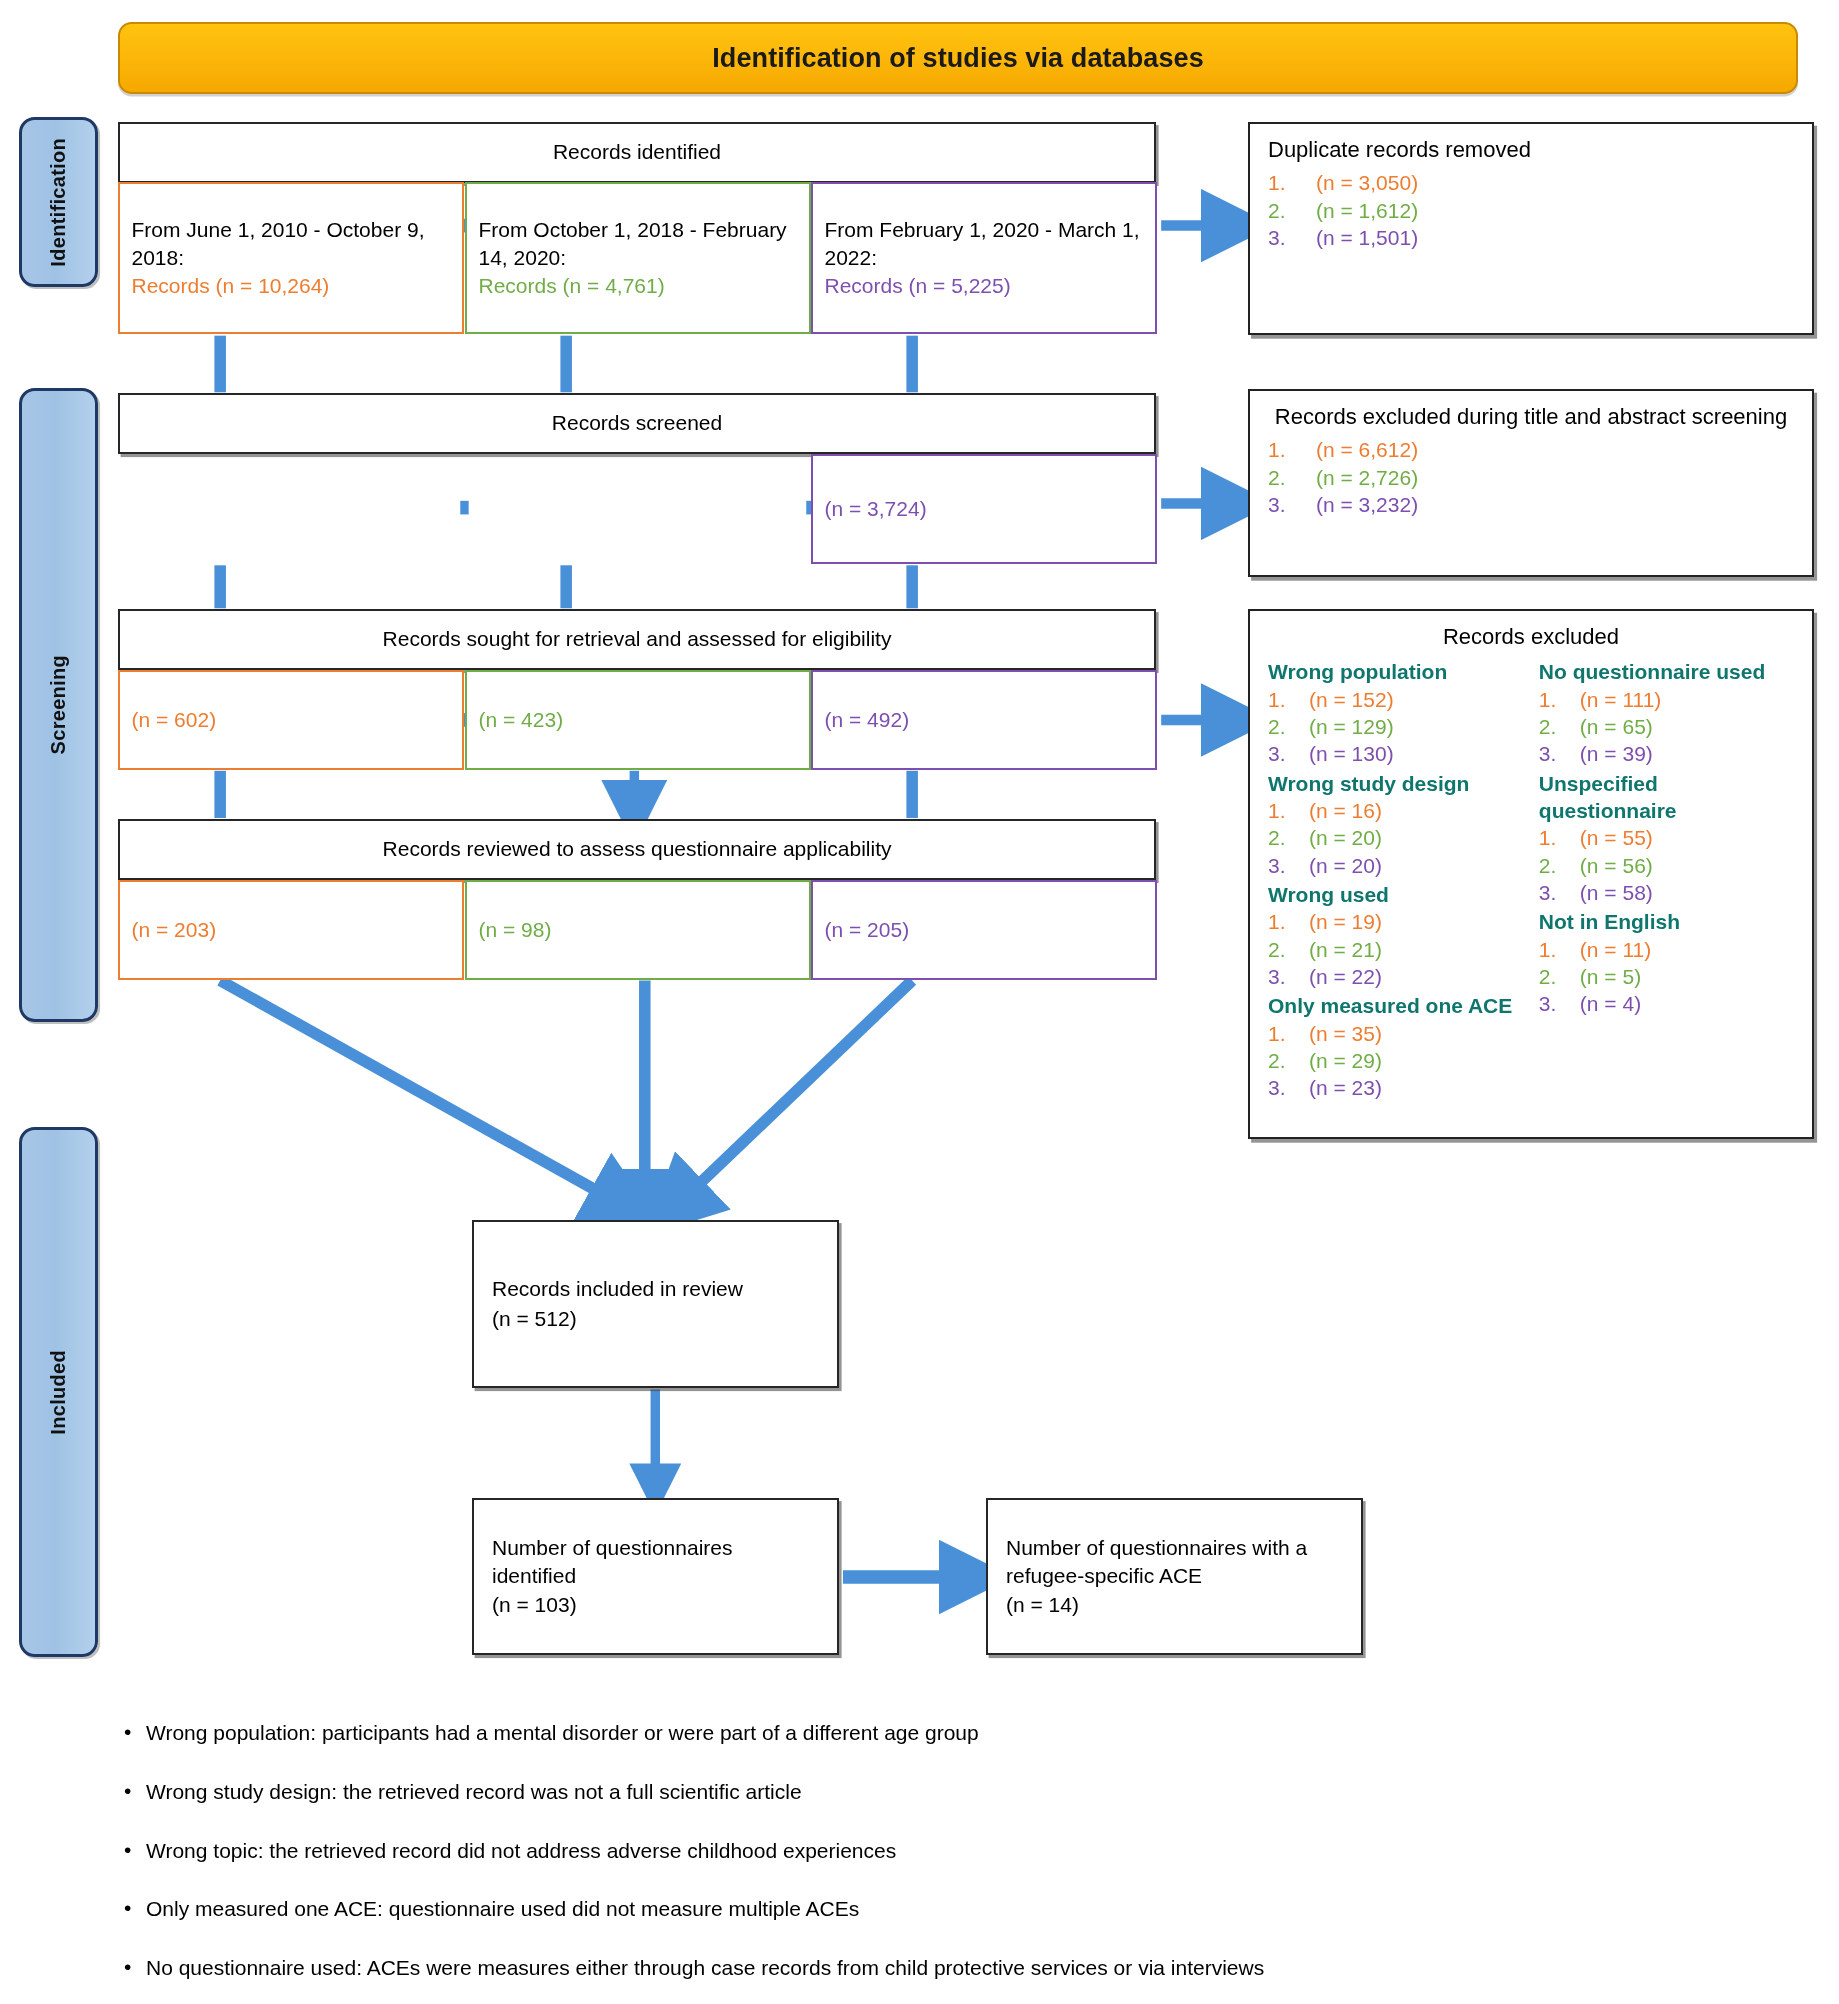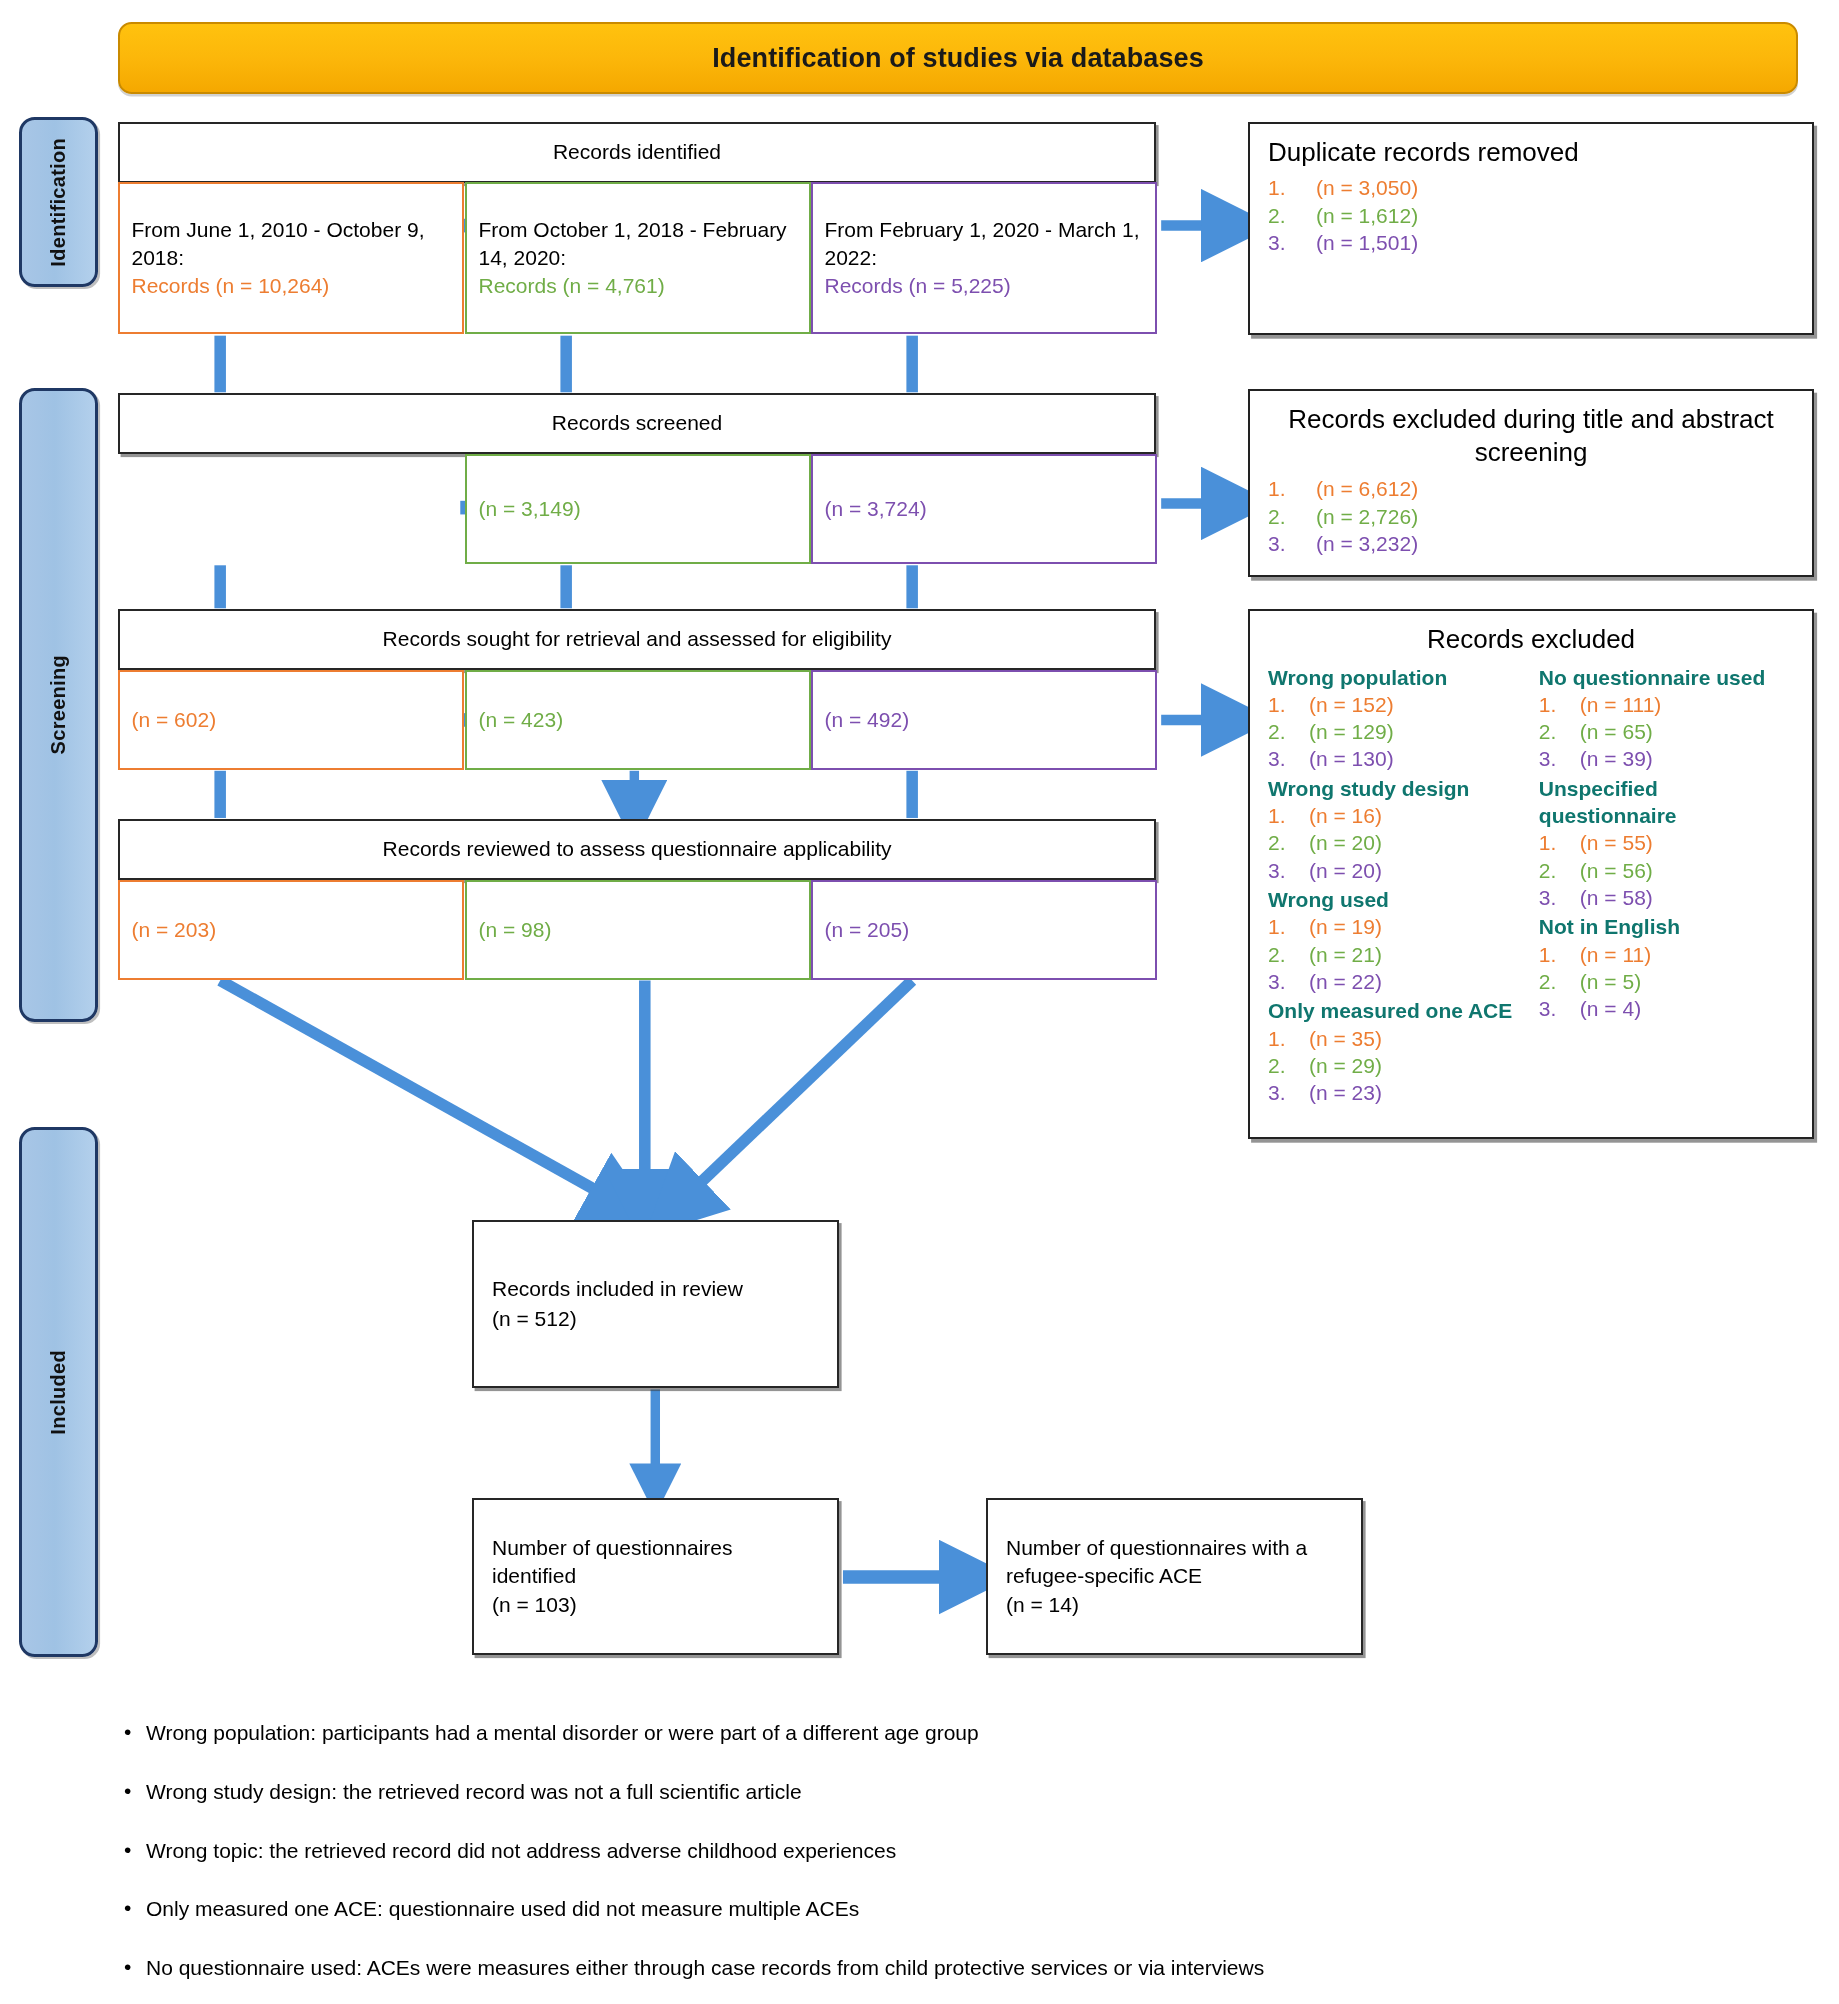--- a/index.html
+++ b/index.html
@@ -99,21 +99,21 @@
   .rightbox {
     background:#ffffff; border:2.6px solid #222;
     box-shadow:3.1px 3.7px 0 rgba(60,60,60,0.55);
     padding:11.5px 18px;
     font-size:21px; line-height:1.30;
   }
   #ex-dup  { left:1248px; top:122px;  width:566px; height:213px; }
   #ex-scr  { left:1248px; top:389px;  width:566px; height:188px; }
   #ex-full { left:1248px; top:609px; width:566px; height:530px; }
 
-  .rb-title { text-align:center; font-size:26px; margin-bottom:5.2px; }
+  .rb-title { text-align:center; font-size:22px; margin-bottom:5.2px; }
   .numline { display:flex; }
   .numline .no { width:48px; }
 
   
   .twocol { display:flex; gap:15.7px; }
   .twocol > div { flex:1 1 0; }
   .reason { font-size:21px; line-height:1.30; margin-top:2.1px; }
   .reason .head { color:#0f766e;font-weight:bold; }
   .sublist { margin-top:0px; }
   .sublist .numline .no { width:41px; }
@@ -236,23 +236,20 @@
     <div class="c2txt">Records (n = 4,761)</div>
   </div>
   <div id="r1c" class="abs tri c3">
     <div class="blk">From February 1, 2020 - March 1, 2022:</div>
     <div class="c3txt">Records (n = 5,225)</div>
   </div>
 
   <div id="hdr-screened" class="abs boxline hdrband">
     <span>Records screened</span>
   </div>
-  <div id="r2b" class="abs tri c2">
-    <div class="c2txt">(n = 3,149)</div>
-  </div>
   <div id="r2c" class="abs tri c3">
     <div class="c3txt">(n = 3,724)</div>
   </div>
 
   <div id="hdr-sought" class="abs boxline hdrband">
     <span>Records sought for retrieval and assessed for eligibility</span>
   </div>
   <div id="r3a" class="abs tri c1">
     <div class="c1txt">(n = 602)</div>
   </div>

